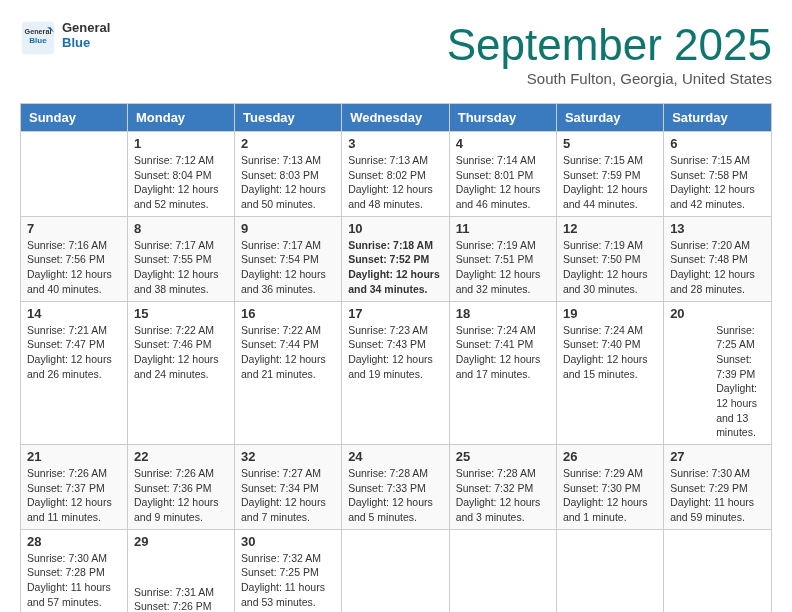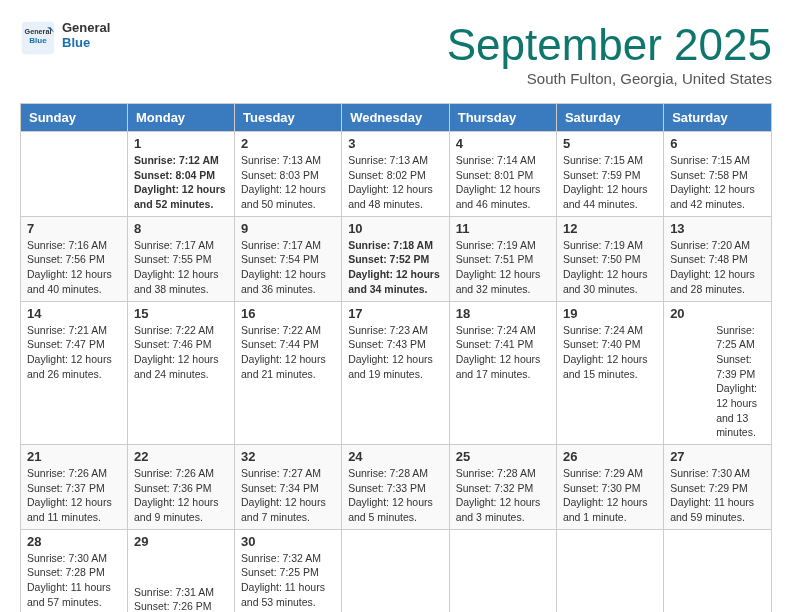--- a/index.html
+++ b/index.html
@@ -116,21 +116,21 @@
         <th>Thursday</th>
         <th>Saturday</th>
         <th>Saturday</th>
       </tr>
   </thead>
   <tbody id="calendar-body">
   <tr>
         <td class="empty-cell"></td>
         <td>
           <span class="day-num">1</span>
-          <div class="day-info" style="white-space: pre-line; font-weight: bold;">Sunrise: 7:12 AM
+          <div class="day-info" style="white-space: pre-line;">Sunrise: 7:12 AM
 Sunset: 8:04 PM
 Daylight: 12 hours
 and 52 minutes.</div>
         </td>
         <td>
           <span class="day-num">2</span>
           <div class="day-info" style="white-space: pre-line;">Sunrise: 7:13 AM
 Sunset: 8:03 PM
 Daylight: 12 hours
 and 50 minutes.</div>

